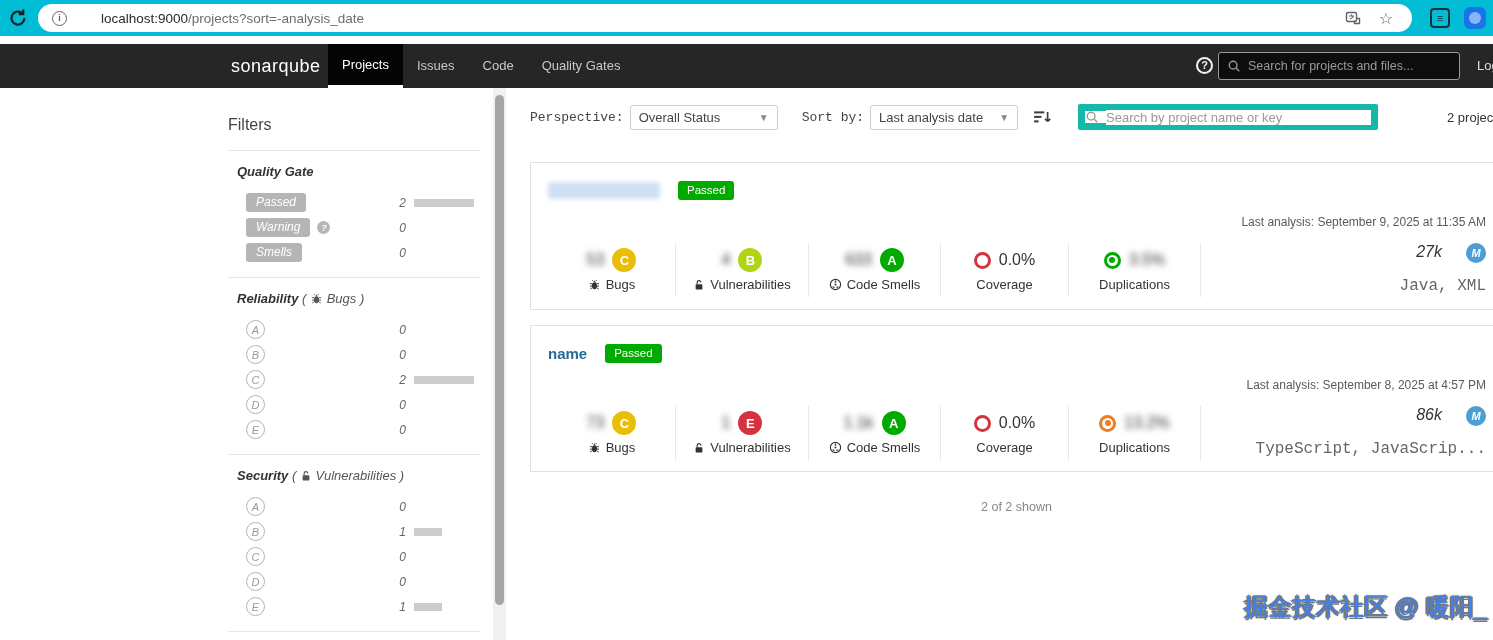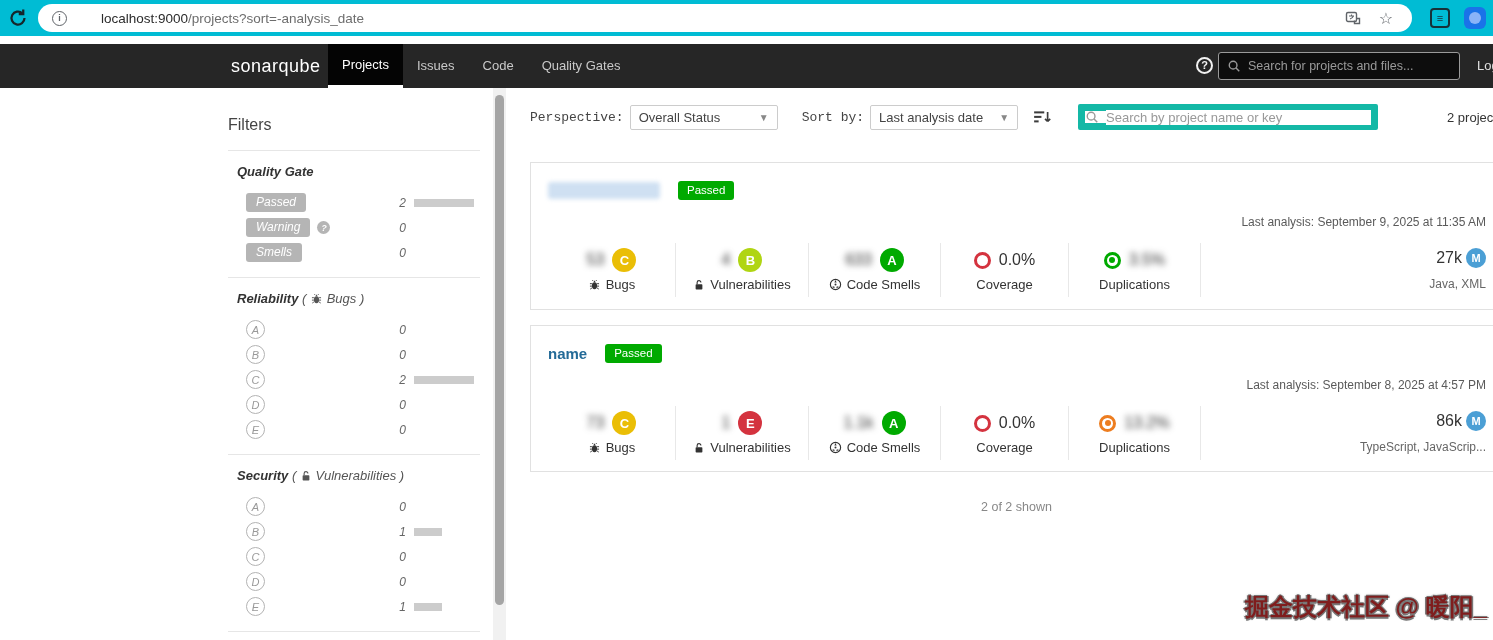--- a/index.html
+++ b/index.html
@@ -105,31 +105,31 @@
   .metric-value { font-size:16px; color:#333; cursor:pointer; }
   .blurred { filter:blur(3px); }
   .rating { width:24px; height:24px; border-radius:50%; color:#fff; font-size:13px; font-weight:700;
             display:inline-flex; align-items:center; justify-content:center; cursor:pointer; }
   .r-A{background:#00aa00}.r-B{background:#b0d513}.r-C{background:#eabe06}.r-E{background:#d4333f}
   .cov-ring { width:17px; height:17px; border:3.5px solid #d4333f; border-radius:50%; }
   .dup { width:17px; height:17px; border:3px solid currentColor; border-radius:50%; position:relative; }
   .dup::after { content:""; position:absolute; inset:2.5px; border-radius:50%; background:currentColor; }
   .dup-green{ color:#00aa00 } .dup-orange{ color:#ed7d20 }
   .sizecol { margin-left:auto; padding-right:16px; display:flex; flex-direction:column; align-items:flex-end; }
-  .size-line { display:flex; align-items:center; gap:4px; height:30px; }
+  .size-line { display:flex; align-items:flex-start; gap:24px; height:30px;font-style:italic; }
   .size-value { font-size:16px; color:#333; }
   .size-badge { width:20px; height:20px; border-radius:50%; background:#4b9fd5; color:#fff; font-size:11px;
                 font-weight:600; display:inline-flex; align-items:center; justify-content:center; }
-  .languages { margin-top:4px; font-size:12px; color:#666; white-space:nowrap; }
+  .languages { margin-top:4px; font-size:16px; color:#666; white-space:nowrap;font-family:Liberation Mono, monospace; }
 
   .list-footer { position:absolute; left:530px; top:412px; width:973px; text-align:center;
                  font-size:12.5px; color:#888; }
 
   
-  .watermark { position:absolute; right:6px; top:591px; font-size:24px; font-weight:700; color:#7f1d1d;
+  .watermark { position:absolute; right:6px; top:591px; font-size:24px; font-weight:400; color:#3b82f6;
                white-space:nowrap;
                text-shadow:-1.5px 0 #777, 1.5px 0 #777, 0 -1.5px #777, 0 1.5px #777, 0 0 3px #999; }
 </style>
 </head>
 <body>
 
 <div class="screen">
 
   <div class="browser-bar">
     <div class="refresh-icon">

